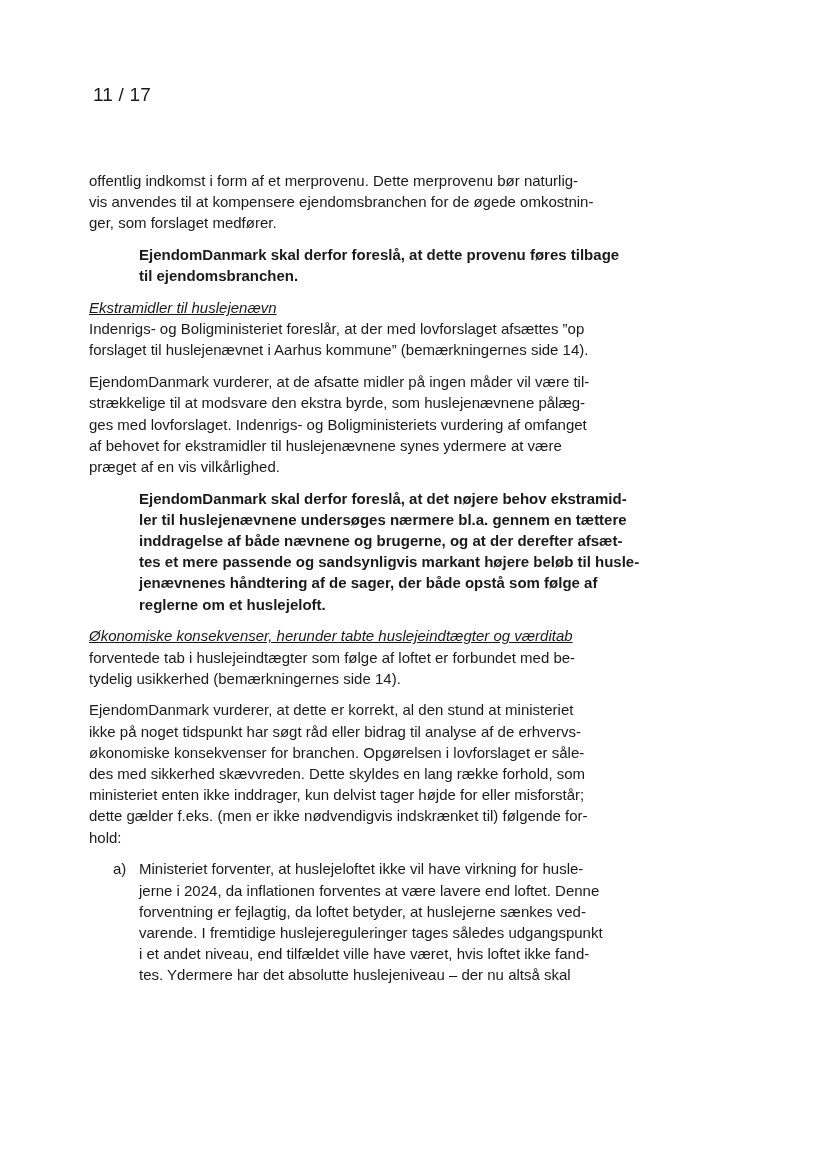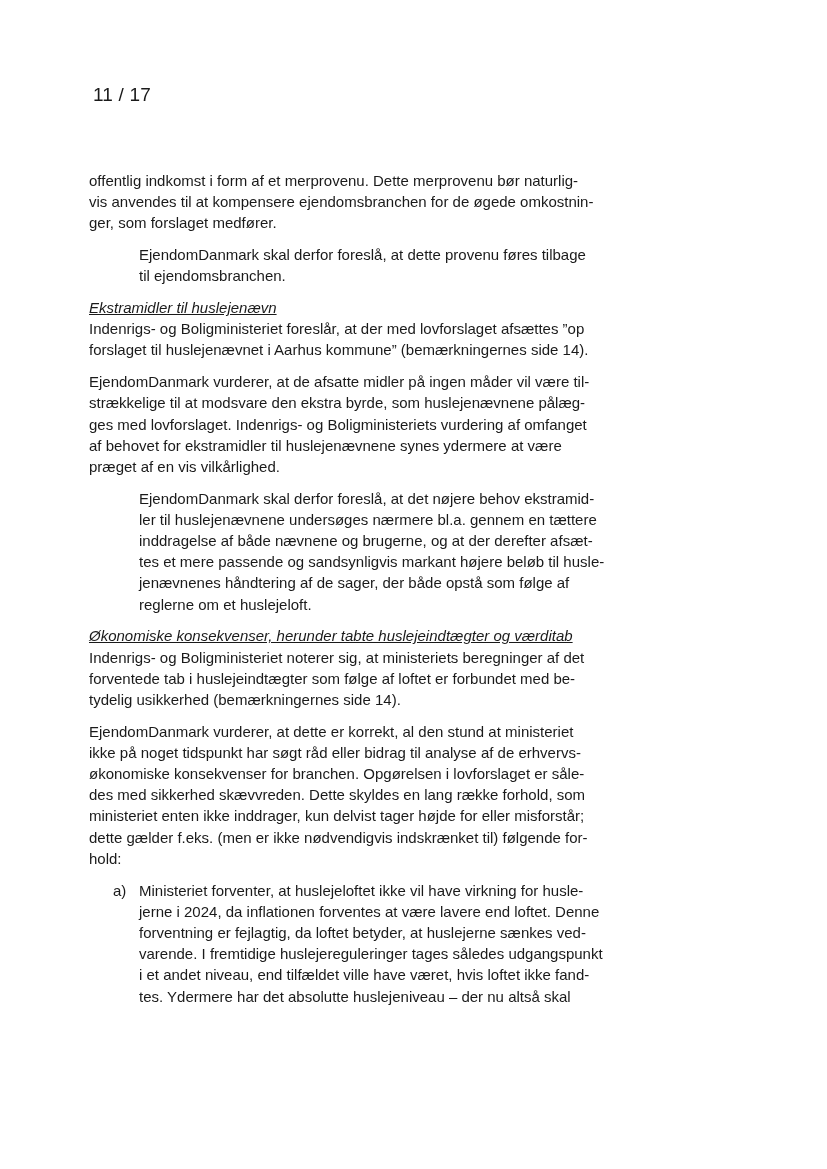--- a/index.html
+++ b/index.html
@@ -32,20 +32,21 @@
     }
     .line {
       white-space: nowrap;
       display: block;
     }
     .para {
       margin: 0 0 10.5px 0;
     }
     .indent {
       padding-left: 50px;
+      font-weight: bold;
     }
     .italic {
       font-style: italic;
       text-decoration: underline;
     }
     .ul {
       text-decoration-color: #555;
       text-underline-offset: 2px;
     }
     .list-item {
@@ -94,21 +95,20 @@
     <span class="line">EjendomDanmark skal derfor foreslå, at det nøjere behov ekstramid-</span>
     <span class="line">ler til huslejenævnene undersøges nærmere bl.a. gennem en tættere</span>
     <span class="line">inddragelse af både nævnene og brugerne, og at der derefter afsæt-</span>
     <span class="line">tes et mere passende og sandsynligvis markant højere beløb til husle-</span>
     <span class="line">jenævnenes håndtering af de sager, der både opstå som følge af</span>
     <span class="line">reglerne om et huslejeloft.</span>
   </div>
 
   <div class="para">
     <span class="line italic">Økonomiske konsekvenser, herunder tabte huslejeindtægter og værditab</span>
-    <span class="line"><span class="ul">Indenrigs- og Boligministeriet noterer sig</span><span>, at ministeriets beregninger af det</span></span>
     <span class="line">forventede tab i huslejeindtægter som følge af loftet er forbundet med be-</span>
     <span class="line">tydelig usikkerhed (bemærkningernes side 14).</span>
   </div>
 
   <div class="para">
     <span class="line"><span class="ul">EjendomDanmark vurderer</span><span>, at dette er korrekt, al den stund at ministeriet</span></span>
     <span class="line">ikke på noget tidspunkt har søgt råd eller bidrag til analyse af de erhvervs-</span>
     <span class="line">økonomiske konsekvenser for branchen. Opgørelsen i lovforslaget er såle-</span>
     <span class="line">des med sikkerhed skævvreden. Dette skyldes en lang række forhold, som</span>
     <span class="line">ministeriet enten ikke inddrager, kun delvist tager højde for eller misforstår;</span>

